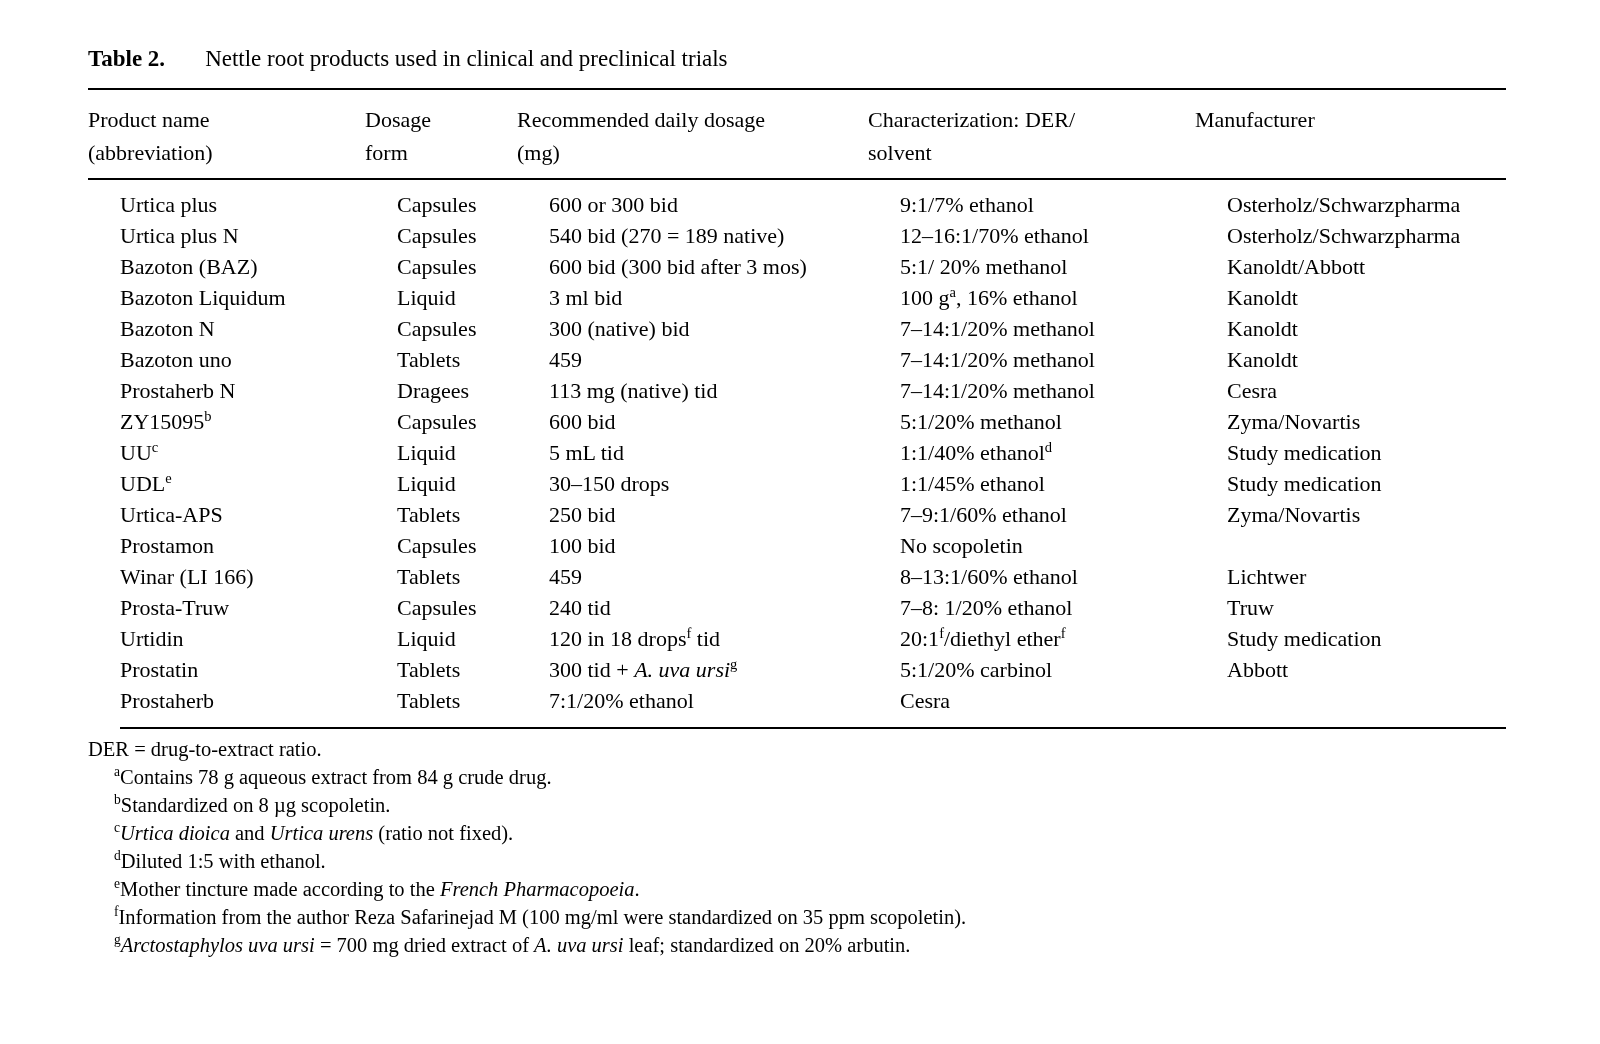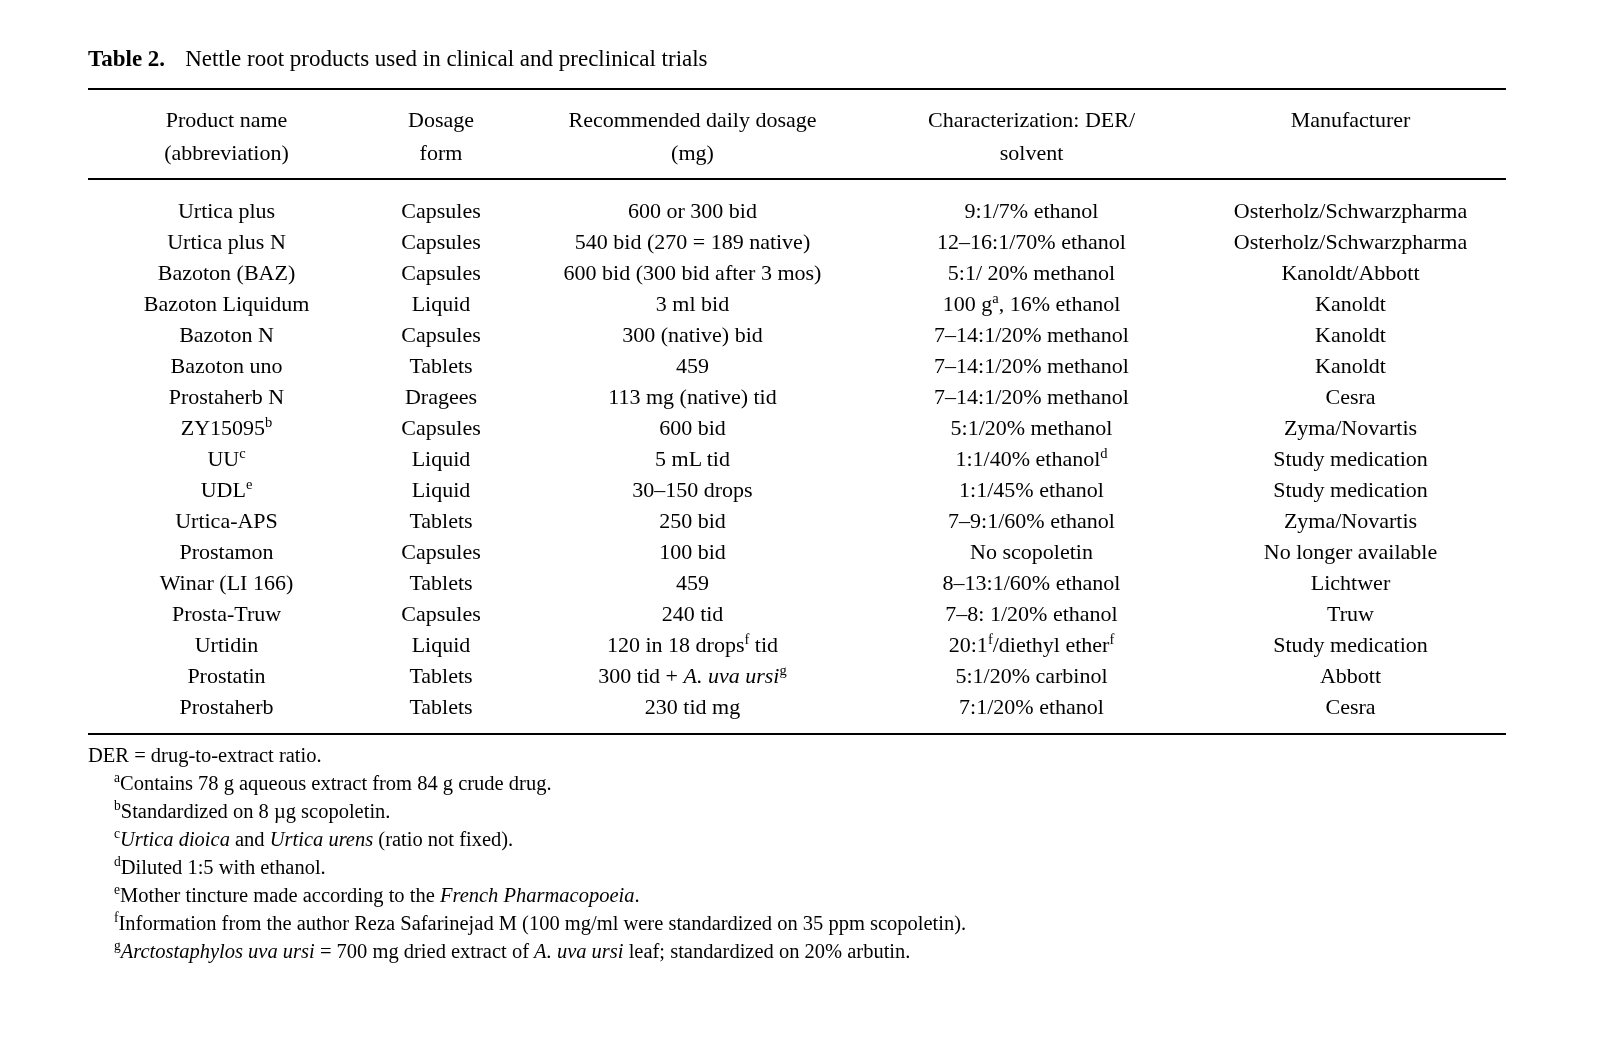--- a/index.html
+++ b/index.html
@@ -19,41 +19,41 @@
     width:1418px;
   }
   .caption{
     font-size:23px;
     line-height:30px;
     margin-bottom:14px;
     white-space:nowrap;
   }
   .caption-label{
     font-weight:bold;
-    margin-right:20px;
+    margin-right:40px;
   }
   .table{
     border-top:2px solid #000;
     width:1418px;
   }
   .grid-row{
     display:grid;
     grid-template-columns:277px 152px 351px 327px 311px;
-    text-align:center;
   }
   .thead{
     padding:13px 0 9px 0;
     border-bottom:2px solid #000;
     font-size:22px;
     line-height:33px;
   }
   .th{white-space:nowrap;}
   .tbody{
-    padding:15px 0 11px 0;
+    padding:9px 0 11px 0;
     border-bottom:2px solid #000;
+    margin-left:32px;
   }
   .tr{
     font-size:22px;
     line-height:31px;
   }
   .td{white-space:nowrap;}
   sup{
     font-size:0.66em;
     line-height:0;
     vertical-align:super;
@@ -175,21 +175,20 @@
             <div class="td">Tablets</div>
             <div class="td">250 bid</div>
             <div class="td">7–9:1/60% ethanol</div>
             <div class="td">Zyma/Novartis</div>
           </div>
           <div class="tr grid-row">
             <div class="td">Prostamon</div>
             <div class="td">Capsules</div>
             <div class="td">100 bid</div>
             <div class="td">No scopoletin</div>
-            <div class="td">No longer available</div>
           </div>
           <div class="tr grid-row">
             <div class="td">Winar (LI 166)</div>
             <div class="td">Tablets</div>
             <div class="td">459</div>
             <div class="td">8–13:1/60% ethanol</div>
             <div class="td">Lichtwer</div>
           </div>
           <div class="tr grid-row">
             <div class="td">Prosta-Truw</div>
@@ -208,21 +207,20 @@
           <div class="tr grid-row">
             <div class="td">Prostatin</div>
             <div class="td">Tablets</div>
             <div class="td">300 tid + <i>A. uva ursi</i><sup>g</sup></div>
             <div class="td">5:1/20% carbinol</div>
             <div class="td">Abbott</div>
           </div>
           <div class="tr grid-row">
             <div class="td">Prostaherb</div>
             <div class="td">Tablets</div>
-            <div class="td">230 tid mg</div>
             <div class="td">7:1/20% ethanol</div>
             <div class="td">Cesra</div>
           </div>
         </div>
     </div>
 
     <div class="footnotes" id="footnotes">
         <div class="footnote">DER = drug-to-extract ratio.</div>
         <div class="footnote indent"><sup>a</sup>Contains 78 g aqueous extract from 84 g crude drug.</div>
         <div class="footnote indent"><sup>b</sup>Standardized on 8 µg scopoletin.</div>

